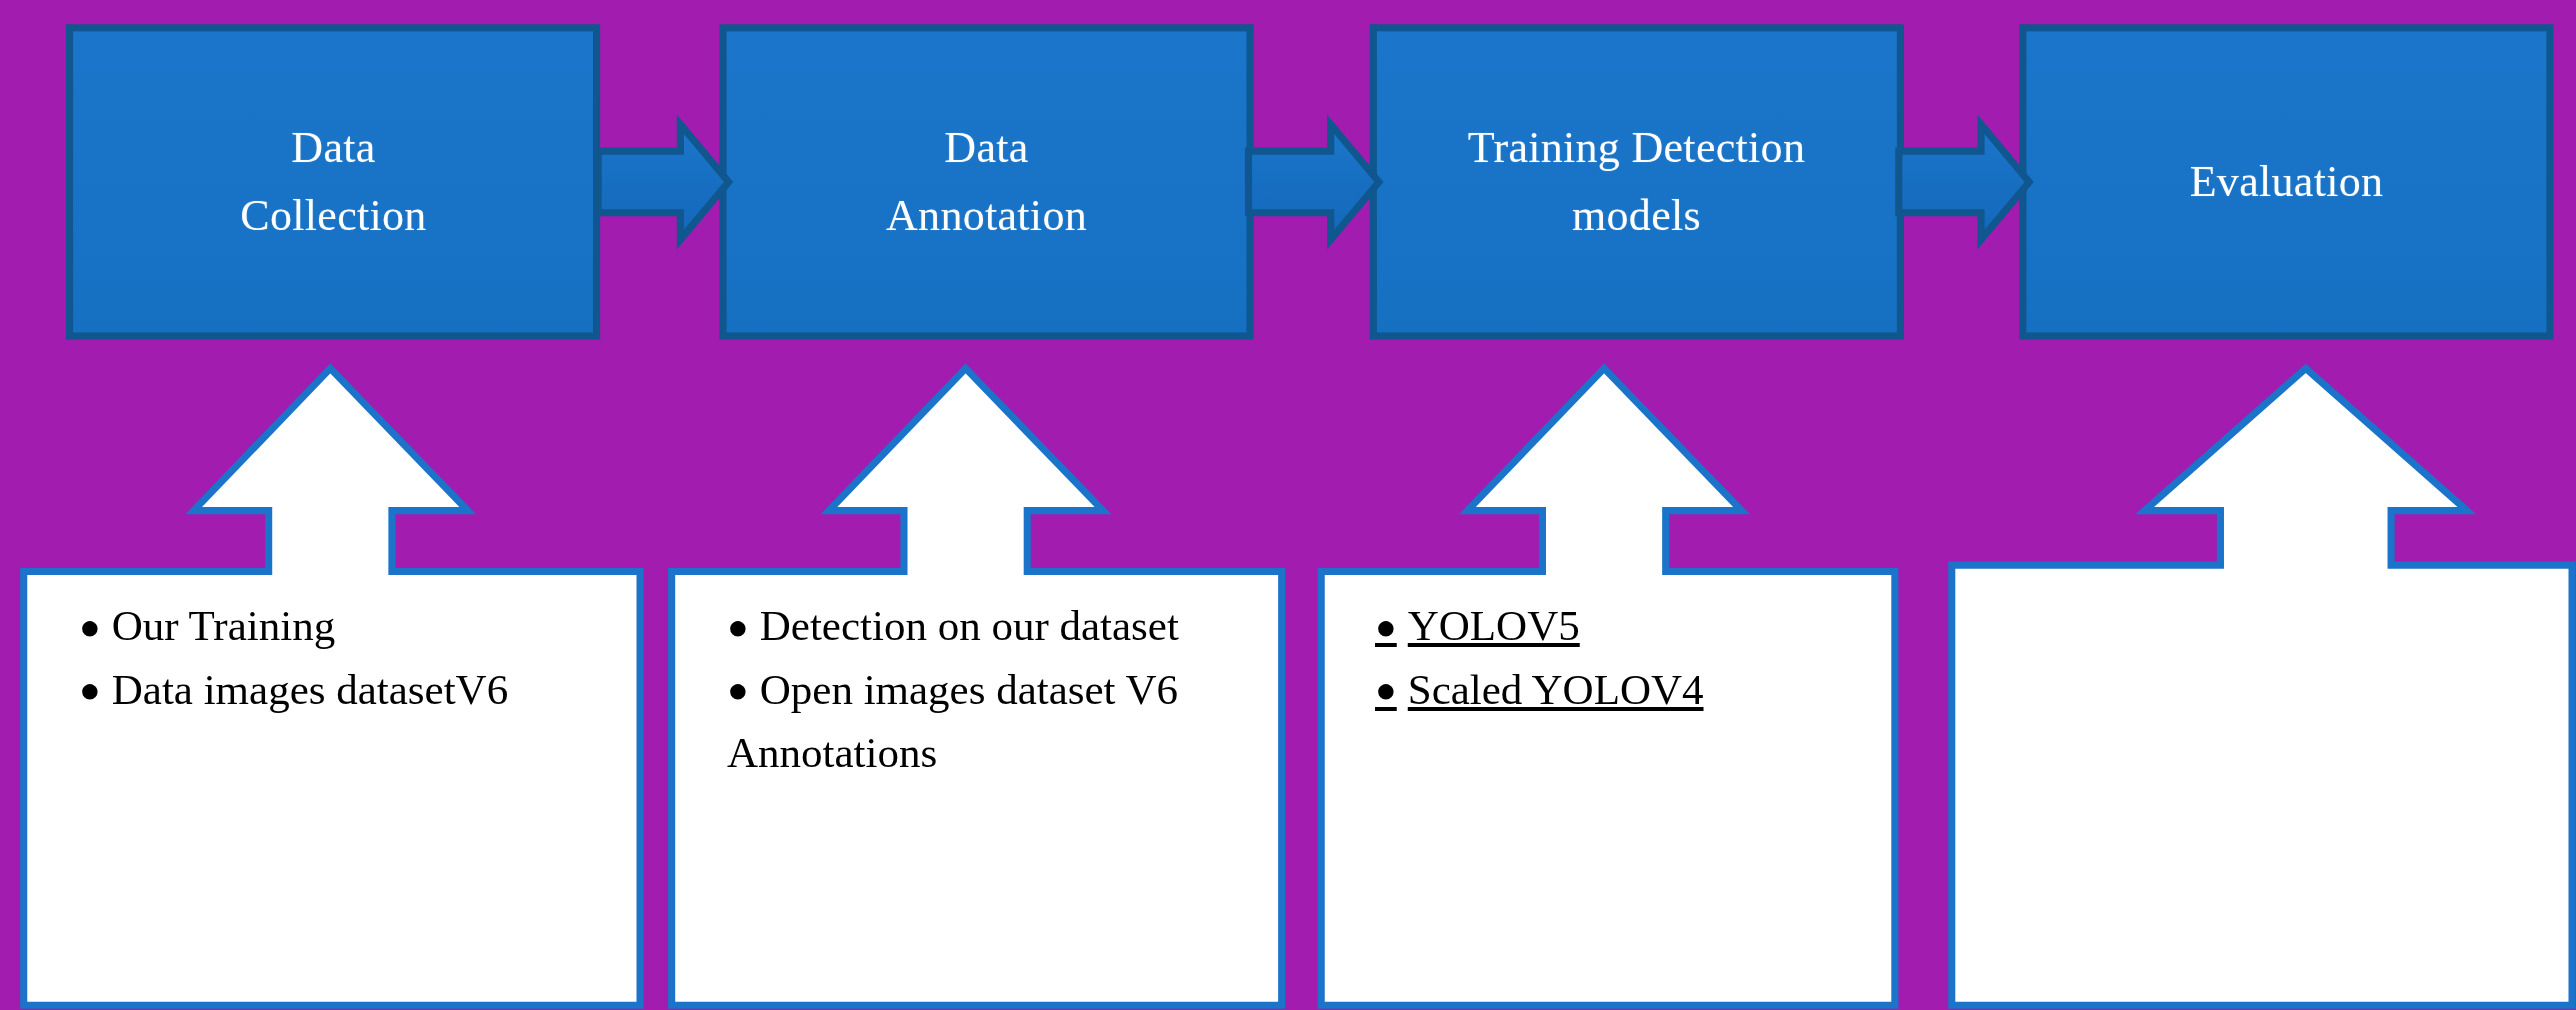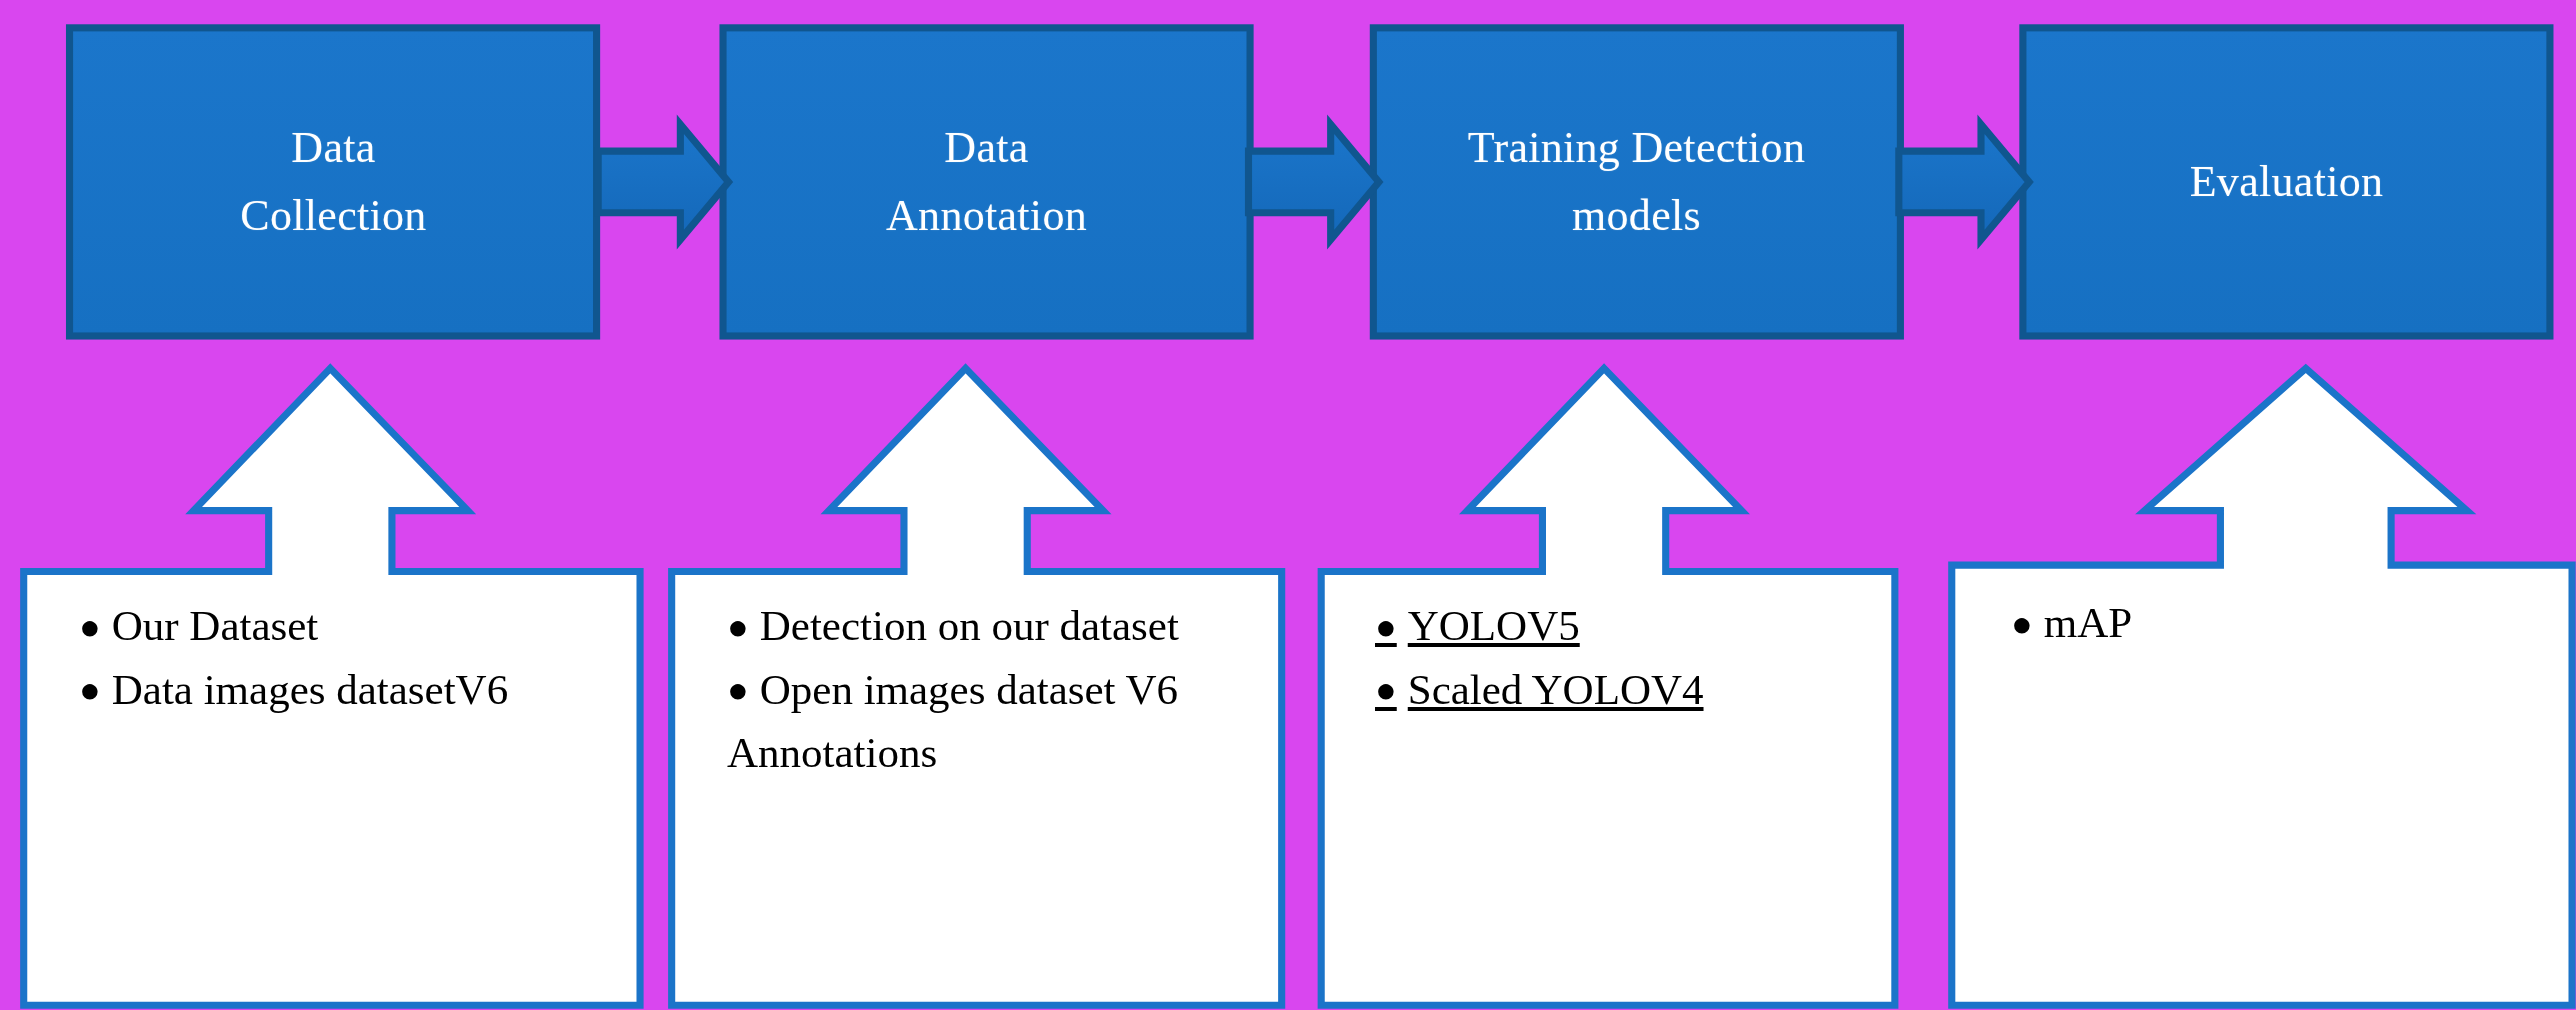--- a/index.html
+++ b/index.html
@@ -7,21 +7,21 @@
     padding: 0;
     background: #ffffff;
   }
   body {
     font-family: "Liberation Serif", "DejaVu Serif", serif;
   }
   #canvas {
     position: relative;
     width: 2576px;
     height: 1011px;
-    background: #d946ef;
+    background: #a21caf;
     overflow: hidden;
   }
   #vector-layer {
     position: absolute;
     left: 0;
     top: 0;
     width: 2576px;
     height: 1011px;
   }
   .stage-label {
@@ -183,21 +183,21 @@
     <span class="stage-line">Training Detection</span>
     <span class="stage-line">models</span>
   </div>
 
   <div class="stage-label" style="left:2023px; top:28px; width:527px; height:308px;">
     <span class="stage-line">Evaluation</span>
   </div>
 
   <div class="detail-text" style="left:79px; top:594px; width:506px;">
     <div class="bullet-row">
-      <span class="bullet-dot">●</span><span>Our Dataset</span>
+      <span class="bullet-dot">●</span><span>Our Training</span>
     </div>
     <div class="bullet-row">
       <span class="bullet-dot">●</span><span>Data images datasetV6</span>
     </div>
   </div>
 
   <div class="detail-text" style="left:727px; top:594px; width:506px;">
     <div class="bullet-row">
       <span class="bullet-dot">●</span><span>Detection on our dataset</span>
     </div>
@@ -208,20 +208,15 @@
 
   <div class="detail-text" style="left:1375px; top:594px; width:506px;text-decoration:underline;">
     <div class="bullet-row">
       <span class="bullet-dot">●</span><span>YOLOV5</span>
     </div>
     <div class="bullet-row">
       <span class="bullet-dot">●</span><span>Scaled YOLOV4</span>
     </div>
   </div>
 
-  <div class="detail-text" style="left:2011px; top:591px; width:522px;">
-    <div class="bullet-row">
-      <span class="bullet-dot">●</span><span>mAP</span>
-    </div>
-  </div>
 
 </div>
 
 
 </body></html>

